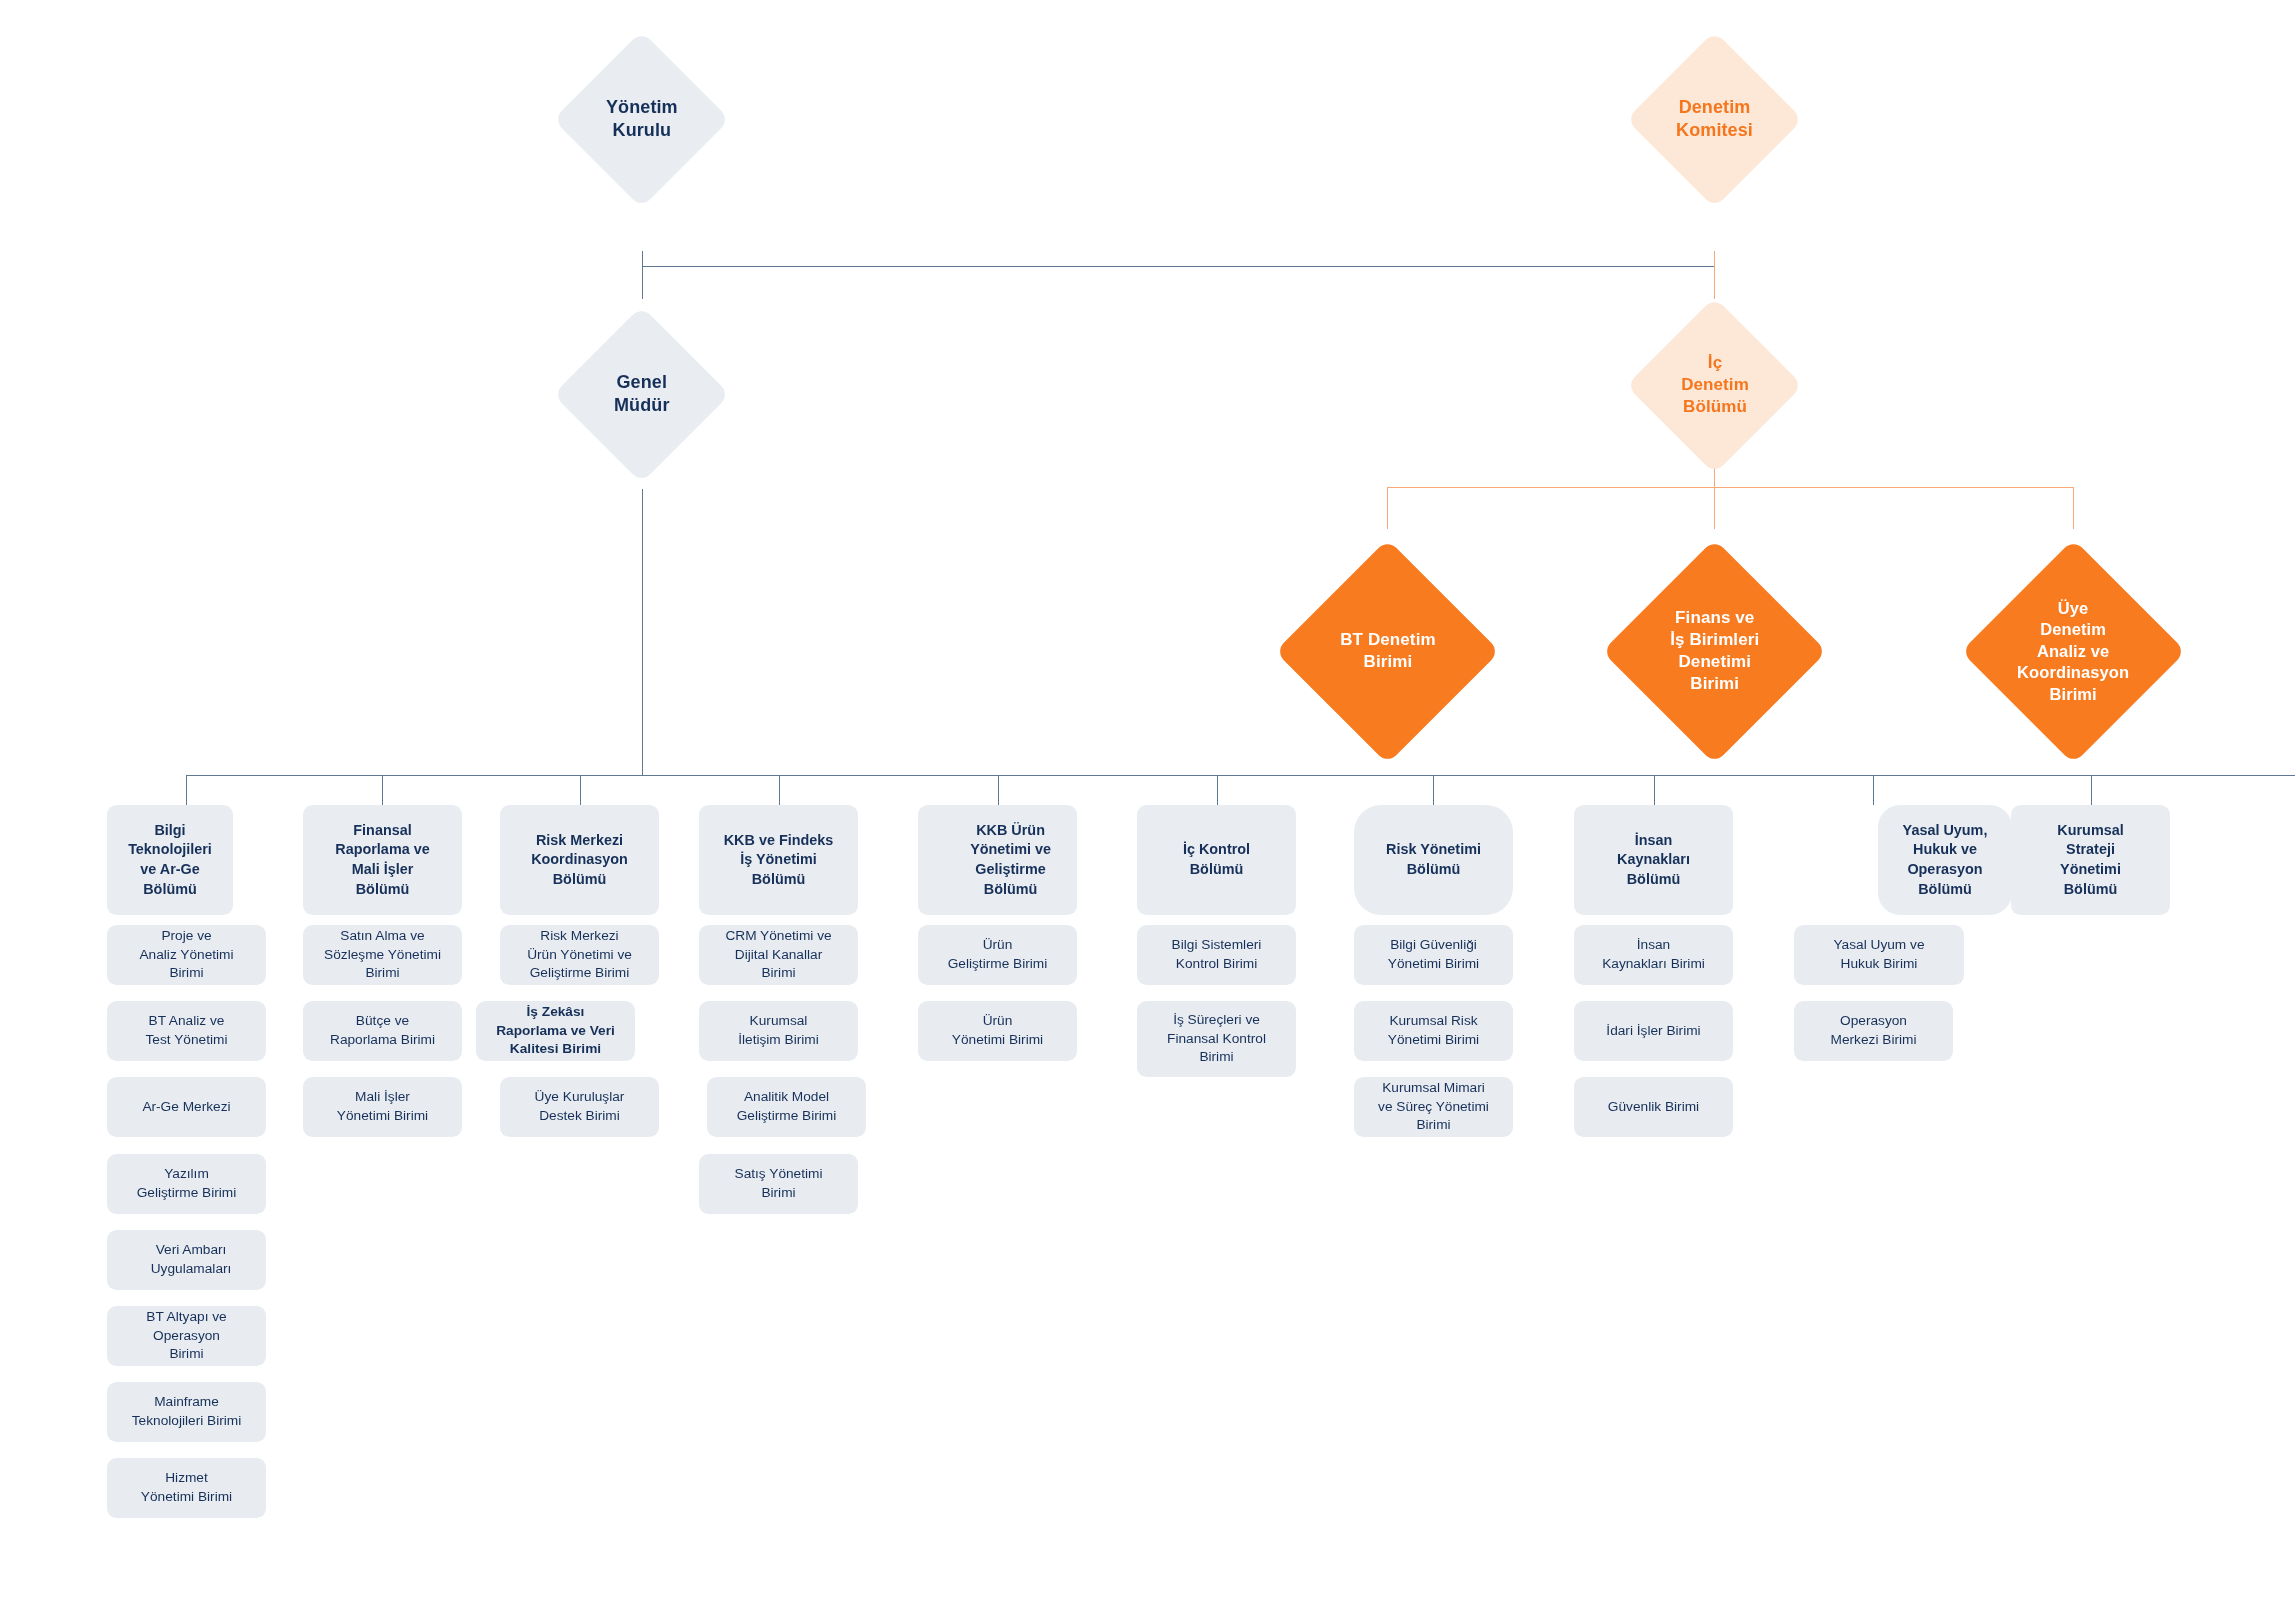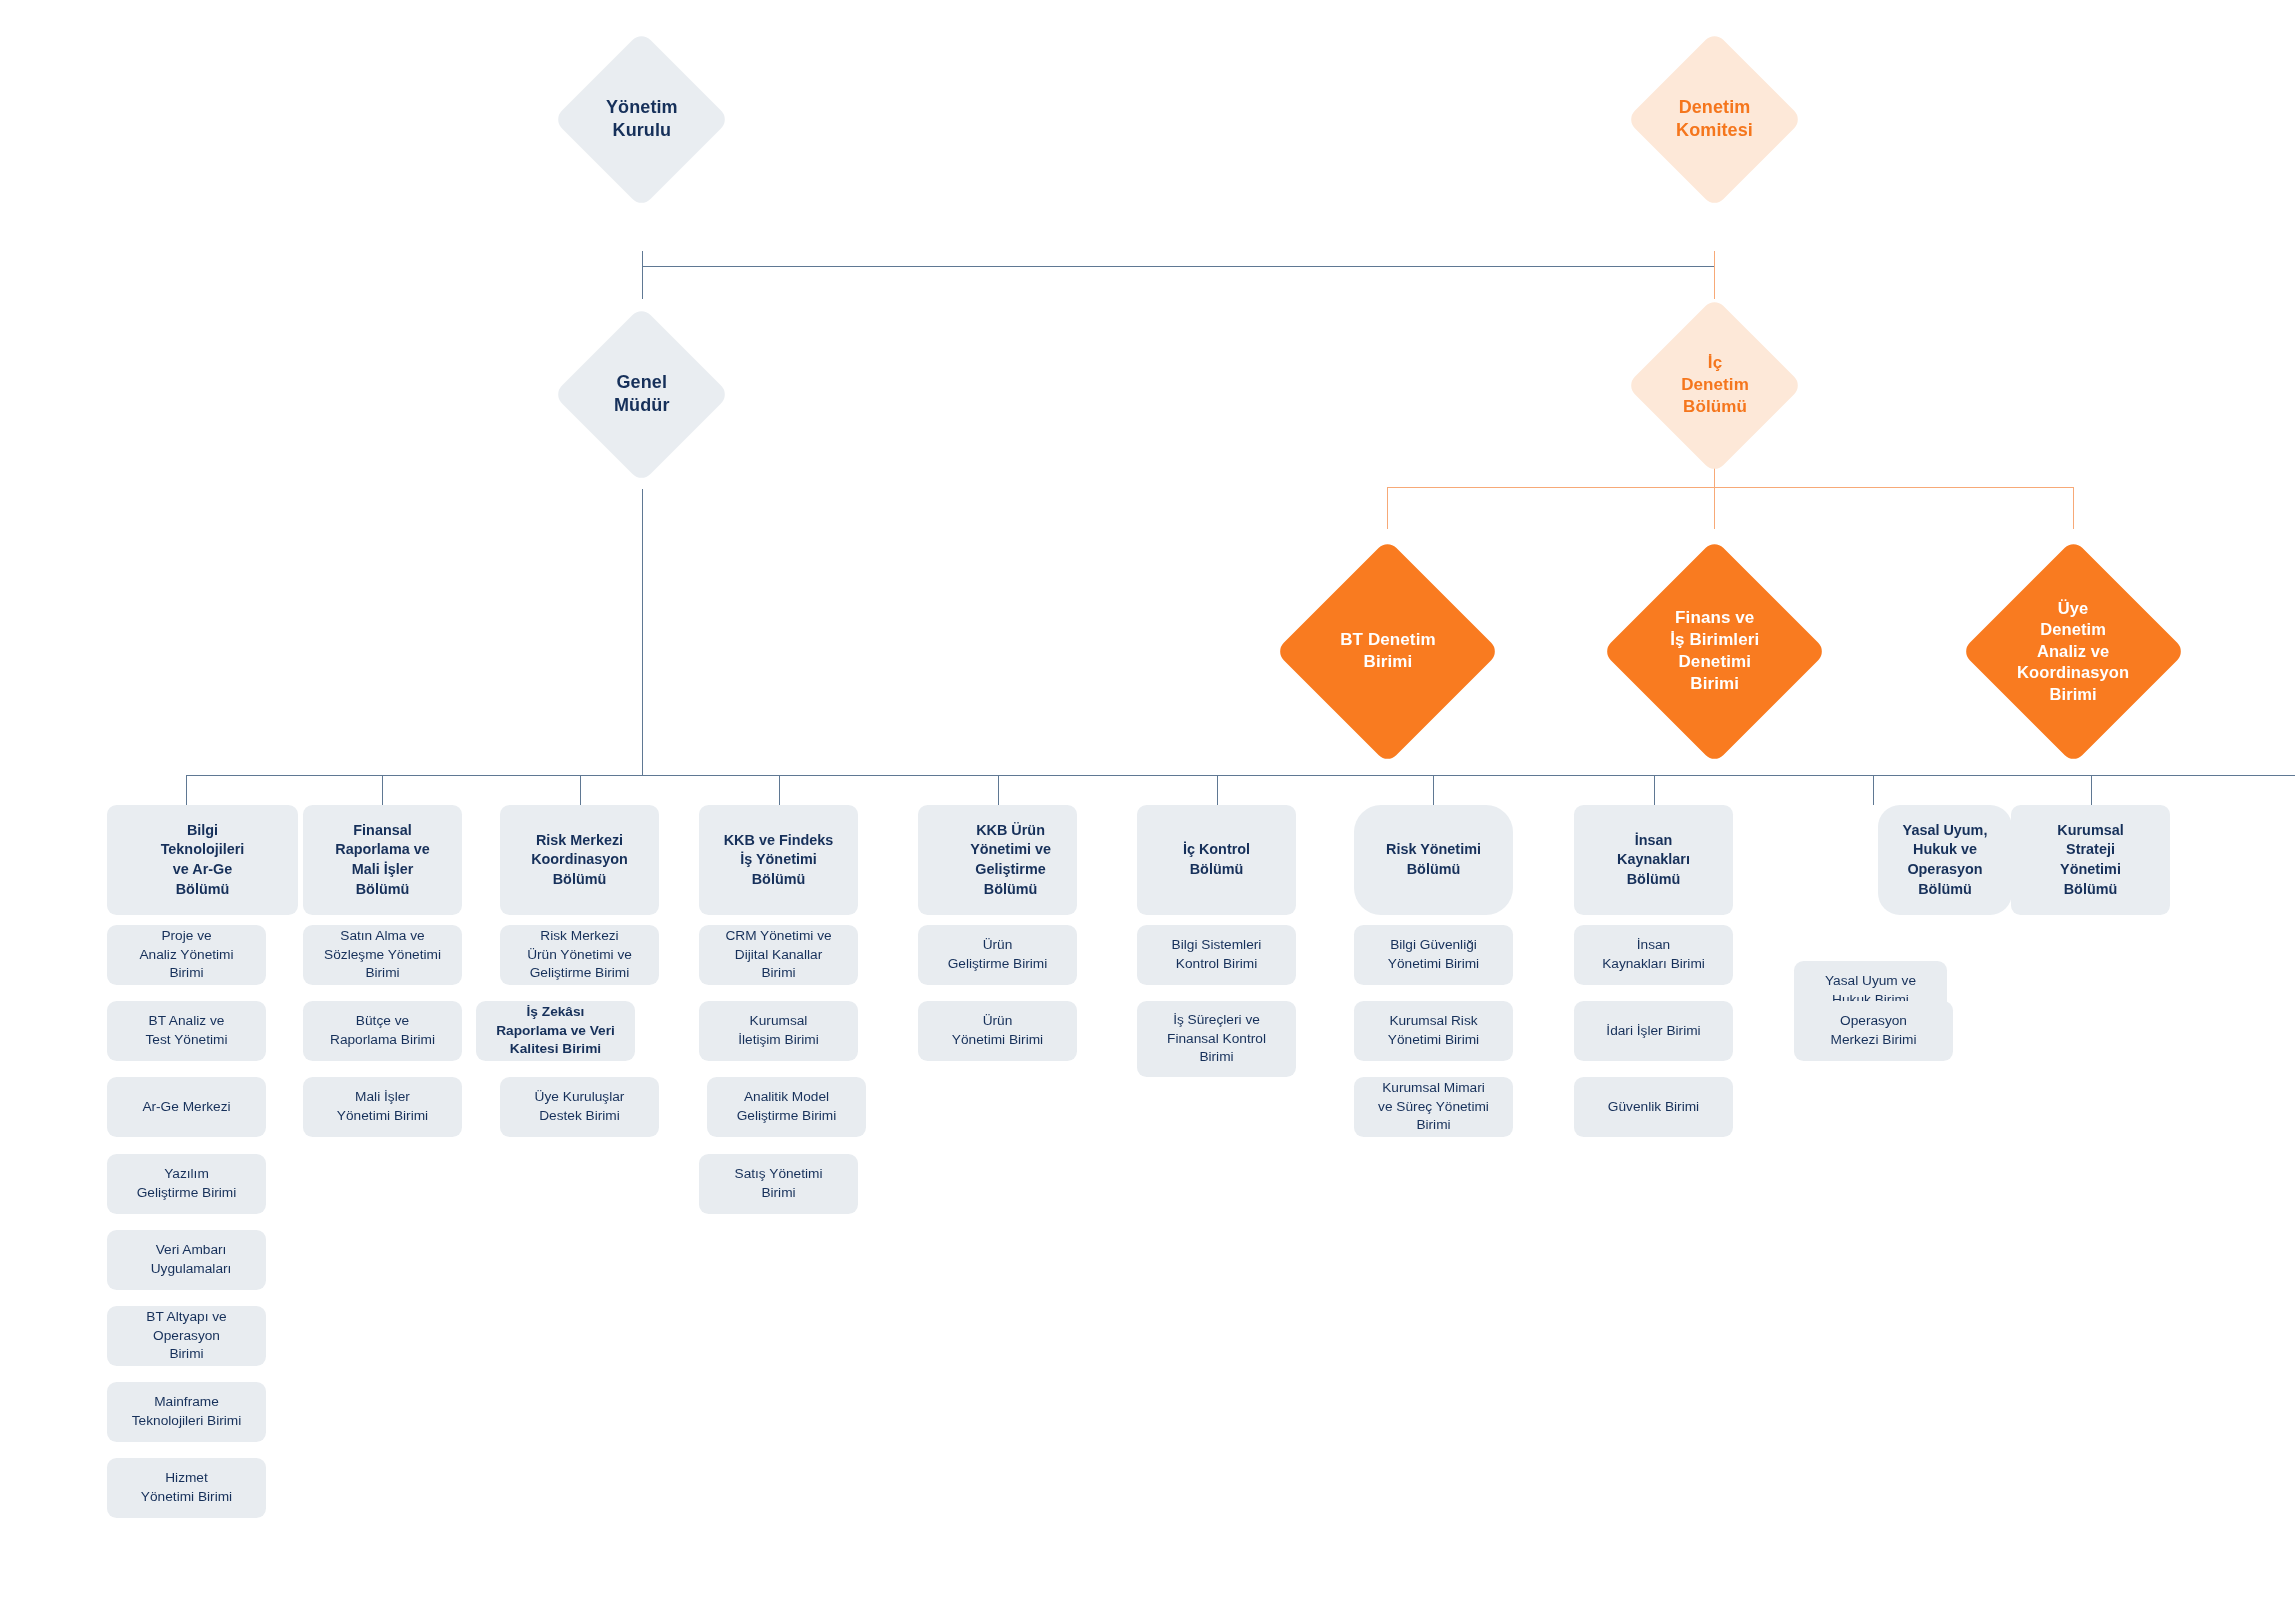--- a/index.html
+++ b/index.html
@@ -143,21 +143,21 @@
   </div>
 
   <div class="dia solid" style="left:1994px;top:572px;width:159px;height:159px;">
     <span style="font-size:16.5px;">Üye
 Denetim
 Analiz ve
 Koordinasyon
 Birimi</span>
   </div>
 
-  <div class="box dept" style="left:107px;top:805px;width:191px;height:110px;">
+  <div class="box dept" style="left:107px;top:805px;width:126px;height:110px;">
     <span>Bilgi
 Teknolojileri
 ve Ar-Ge
 Bölümü</span>
   </div>
   <div class="box unit" style="left:107px;top:925px;width:159px;height:60px;">
     <span>Proje ve
 Analiz Yönetimi
 Birimi</span></div>
   <div class="box unit" style="left:107px;top:1001px;width:159px;height:60px;">
@@ -287,21 +287,21 @@
     <span>İdari İşler Birimi</span></div>
   <div class="box unit" style="left:1574px;top:1077px;width:159px;height:60px;">
     <span>Güvenlik Birimi</span></div>
 
   <div class="box dept" style="left:1878px;top:805px;width:134px;height:110px;border-radius:22px;">
     <span>Yasal Uyum,
 Hukuk ve
 Operasyon
 Bölümü</span>
   </div>
-  <div class="box unit" style="left:1794px;top:925px;width:153px;height:60px;margin-top:36px;">
+  <div class="box unit" style="left:1794px;top:925px;width:170px;height:60px;">
     <span>Yasal Uyum ve
 Hukuk Birimi</span></div>
   <div class="box unit" style="left:1794px;top:1001px;width:159px;height:60px;">
     <span>Operasyon
 Merkezi Birimi</span></div>
 
   <div class="box dept" style="left:2011px;top:805px;width:159px;height:110px;">
     <span>Kurumsal
 Strateji
 Yönetimi

